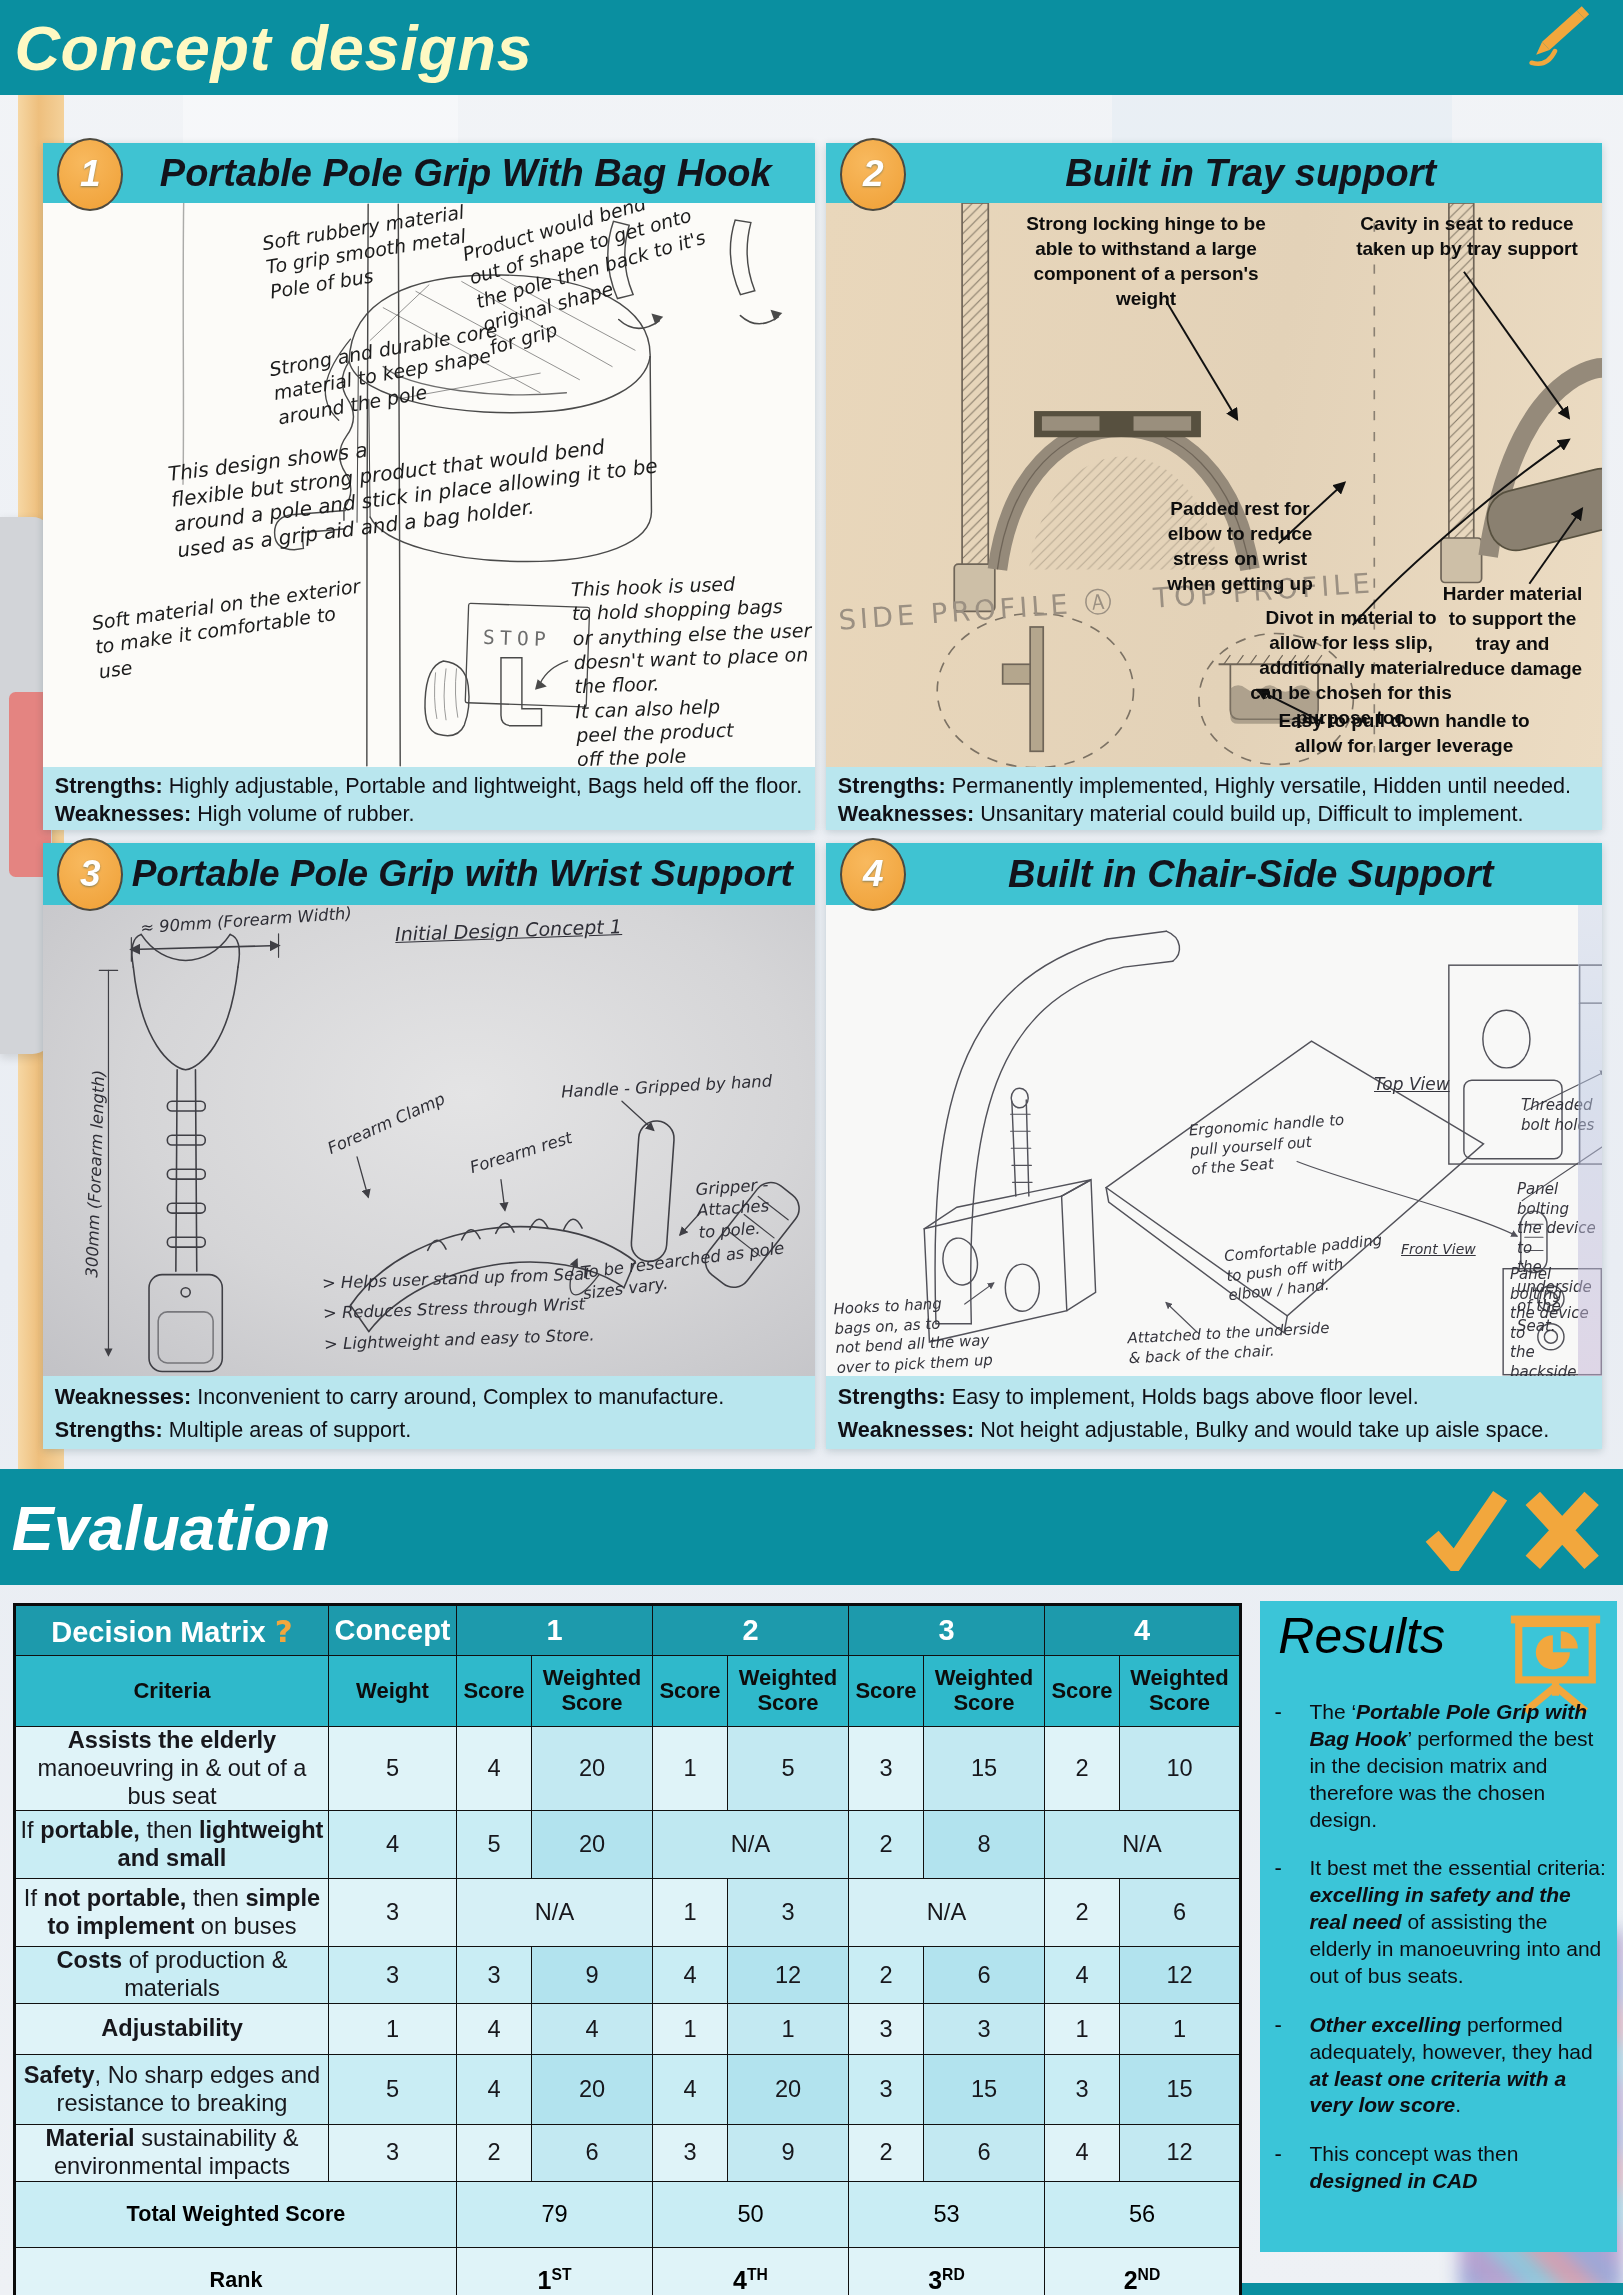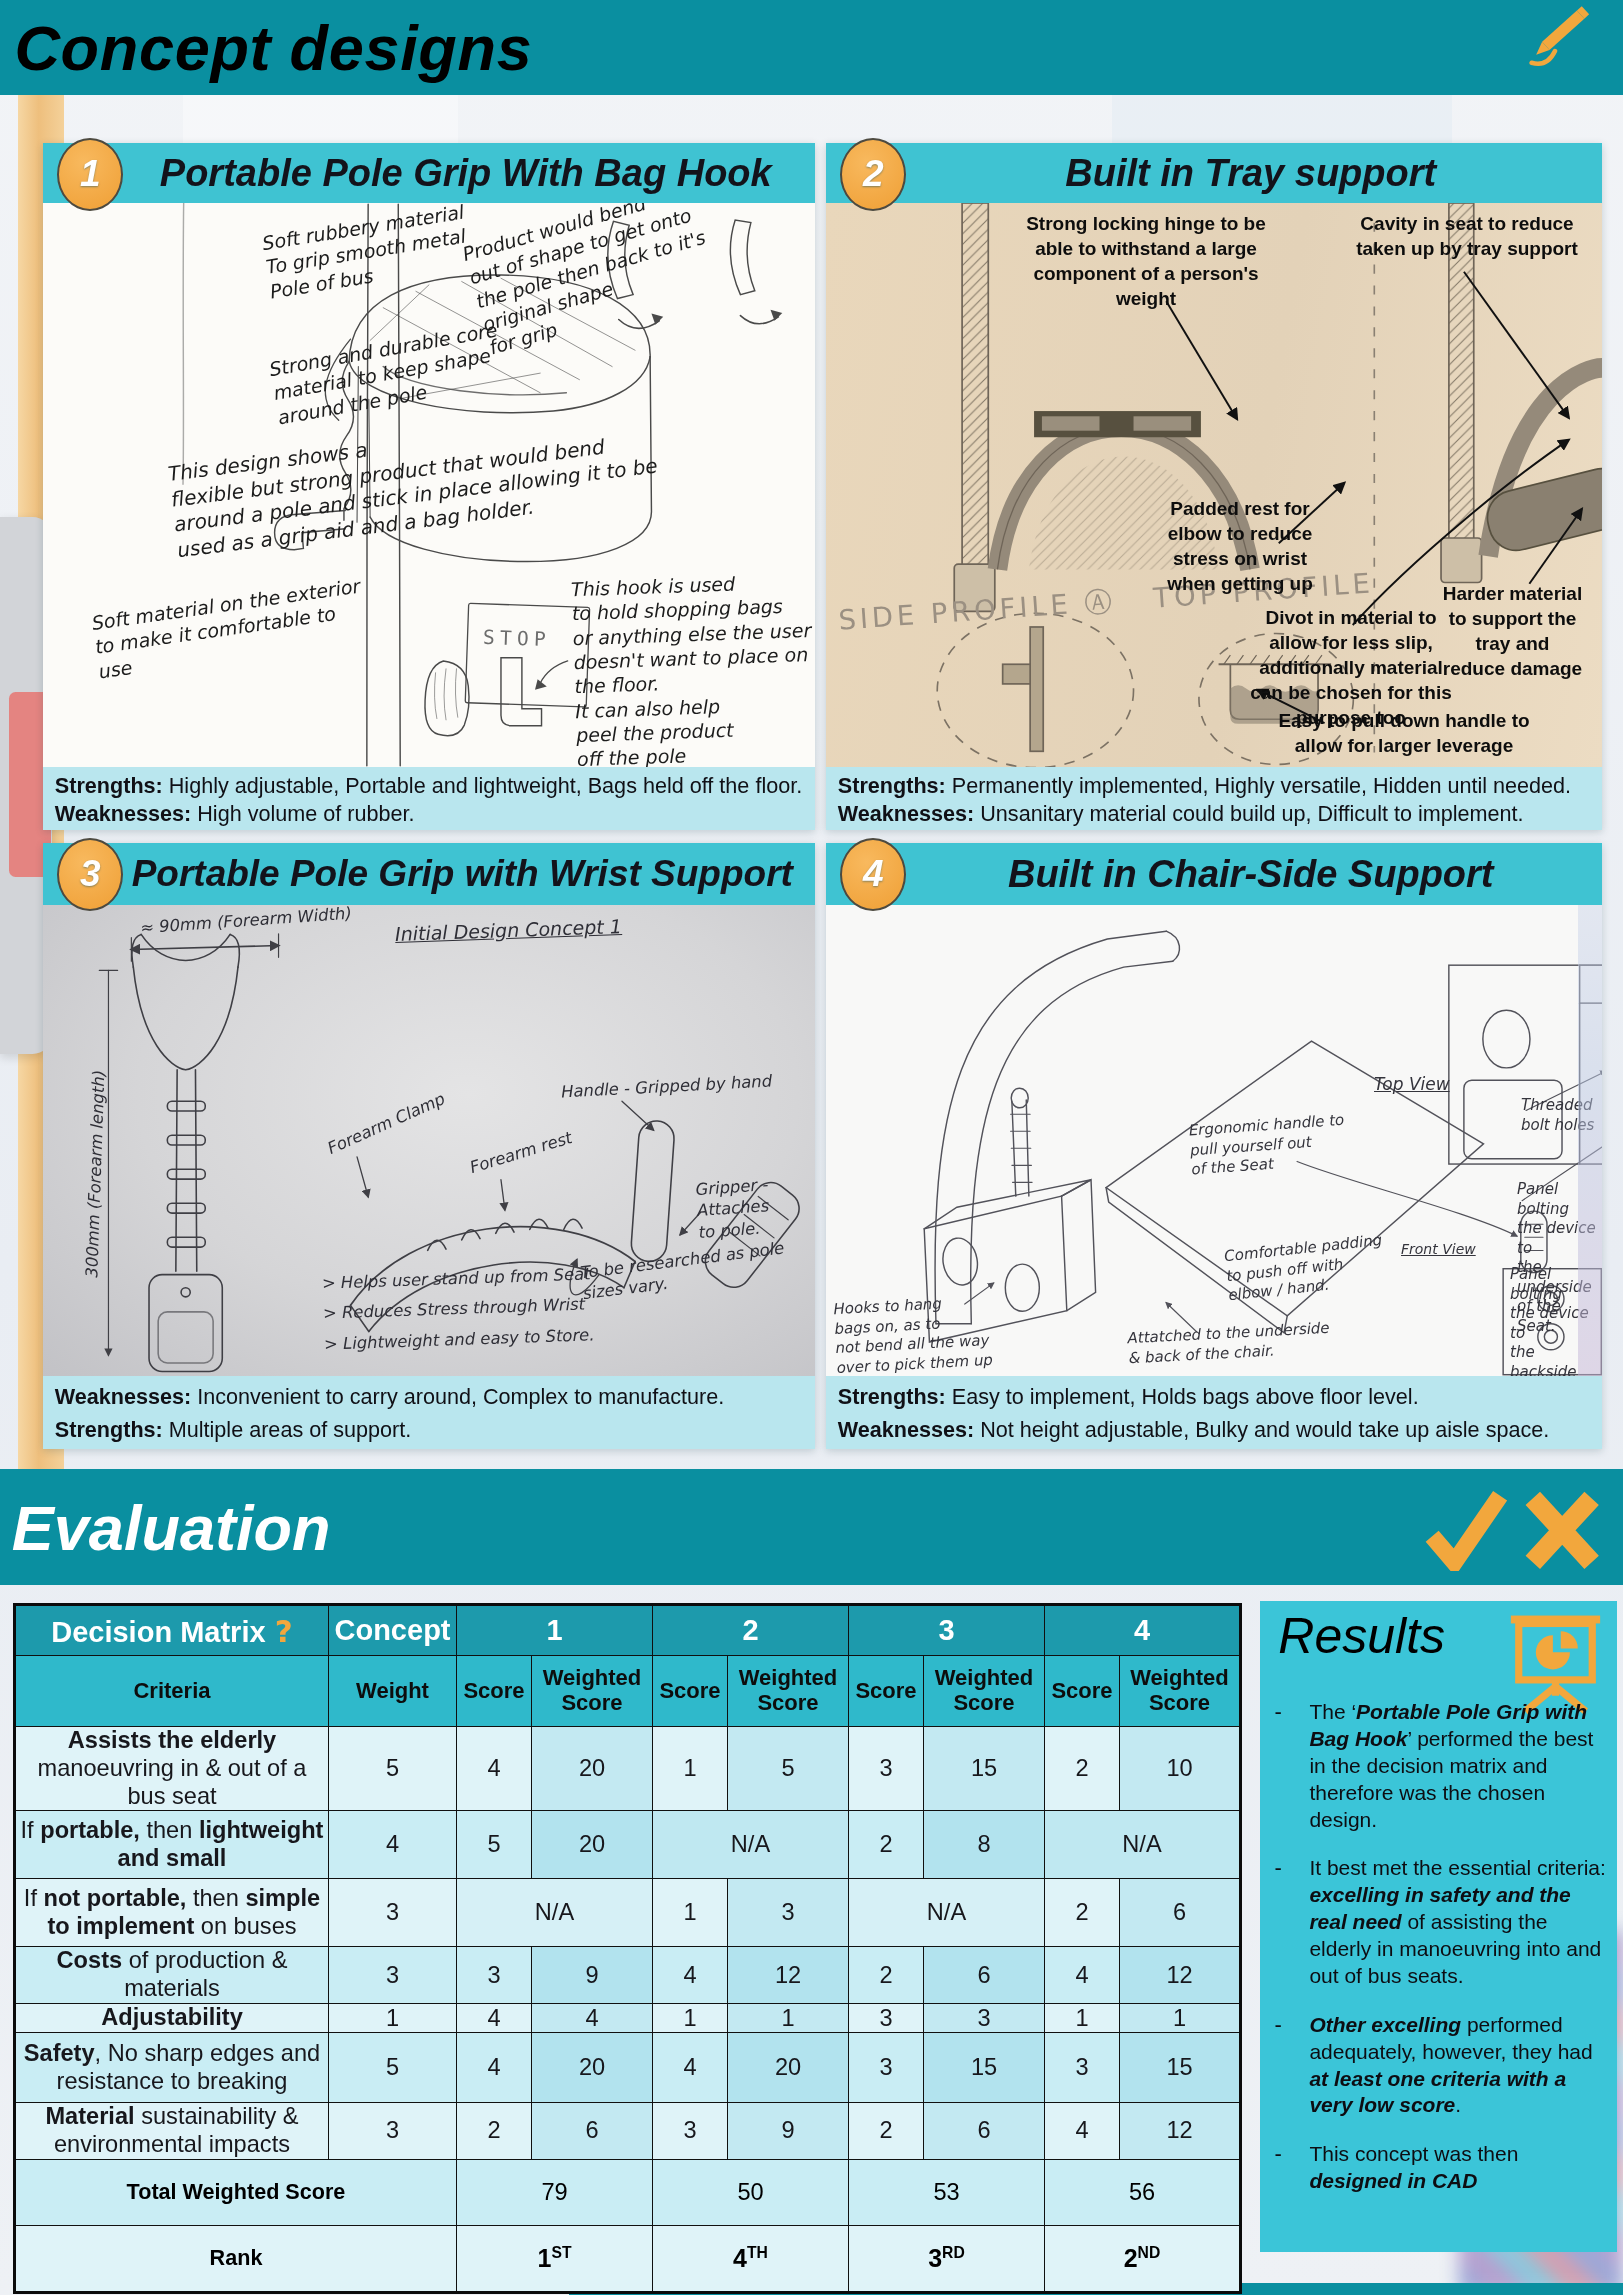--- a/index.html
+++ b/index.html
@@ -13,21 +13,21 @@
   .bg-stopbtn{position:absolute;left:9.2px;top:692px;width:42px;height:185px;background:#e87672;border-radius:6.5px;opacity:.85;}
   .bg-sheen1{position:absolute;left:183px;top:95px;width:275px;height:720px;background:#ffffff;opacity:.35;}
   .bg-sheen2{position:absolute;left:1112px;top:95px;width:340px;height:720px;background:#dfe8f2;opacity:.4;}
   .bg-mosaic{position:absolute;right:0;top:1930px;width:164px;height:365px;opacity:.55;filter:blur(9.2px);
      background:repeating-linear-gradient(45deg,#5b6ec0 0 26px,#8a5fb0 26px 52px,#3fa6c9 52px 79px,#c05f7a 79px 105px);}
   .bg-bottombar{position:absolute;left:569px;top:2283px;width:1054px;height:12.4px;background:#0a8fa0;}
 
   
   .top-header{position:absolute;left:0;top:0;width:1623px;height:95px;background:#0a8fa0;z-index:5;}
   .top-header .title{position:absolute;left:14.4px;top:0;height:95px;line-height:97px;
-        font-size:63px;font-weight:bold;font-style:italic;color:#000000;letter-spacing:0.7px;}
+        font-size:63px;font-weight:bold;font-style:italic;color:#fef9c3;letter-spacing:0.7px;}
   .eval-header{position:absolute;left:0;top:1469px;width:1623px;height:116px;background:#0a8fa0;z-index:5;}
   .eval-header .title{position:absolute;left:11.8px;top:0;height:116px;line-height:118px;
         font-size:63px;font-weight:bold;font-style:italic;color:#ffffff;}
   .hdr-icon{position:absolute;}
   .pencil-icon{right:22px;top:2.6px;}
   .checkx-icon{right:17px;top:19.6px;}
 
   
   .panel{position:absolute;z-index:2;box-shadow:0 2px 7.9px rgba(20,60,70,.20);}
   .p1{left:43px;top:143px;width:772px;height:687px;}
@@ -122,21 +122,21 @@
   tr.body td{font-size:23.6px;color:#17171c;}
   td.crit{font-size:20px;line-height:1.18;padding:0 7.9px;}
   td.crit .b,.btext .b{font-weight:bold;}
   tr.light td{background:#dff3f8;}
   tr.light td.wc{background:#c3e9f2;}
   tr.light td.na{background:#d6f0f6;}
   tr.alt td{background:#c9edf4;}
   tr.alt td.wc{background:#b2e3ee;}
   tr.alt td.na{background:#bfe8f1;}
   tr.r0{height:68px;} tr.r1{height:68px;} tr.r2{height:68px;}
-  tr.r3{height:39px;} tr.r4{height:29px;} tr.r5{height:70px;} tr.r6{height:52px;}
+  tr.r3{height:39px;} tr.r4{height:51px;} tr.r5{height:70px;} tr.r6{height:52px;}
   tr.r0 td{border-top:3.3px solid #0b0b0b;}
   tr.total{height:66px;}
   tr.total td{background:#c9edf4;border-top:3.9px solid #0b0b0b;font-size:23.6px;}
   tr.total td.lbl{font-weight:bold;font-size:21.6px;}
   tr.rank{height:67px;}
   tr.rank td{background:#dff3f8;font-size:25px;font-weight:bold;}
   tr.rank td.lbl{font-size:21.6px;}
   tr.rank sup{font-size:15.7px;}
 
   

